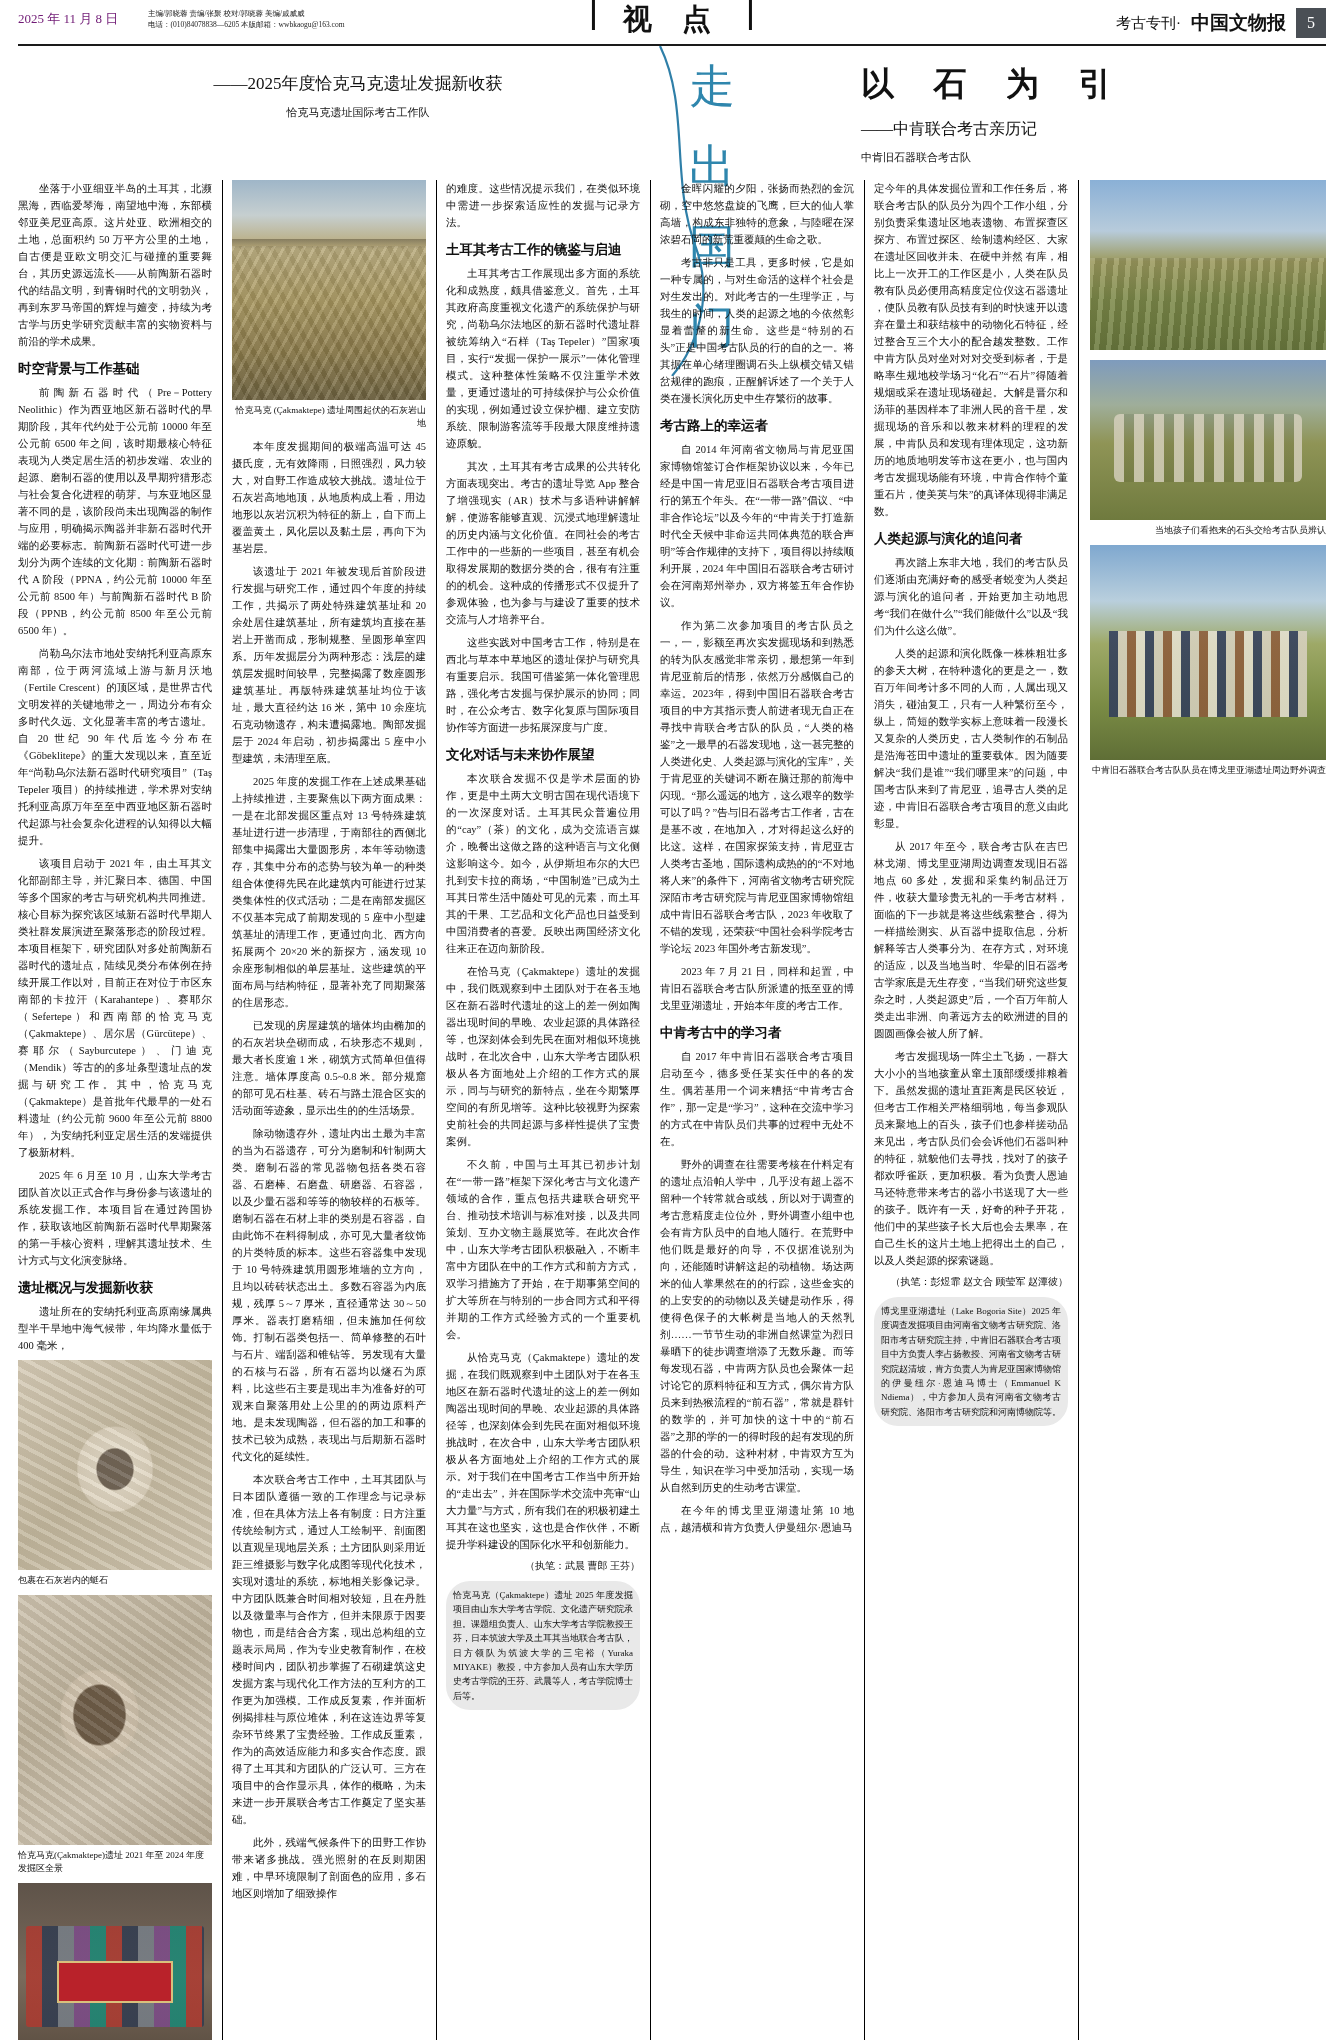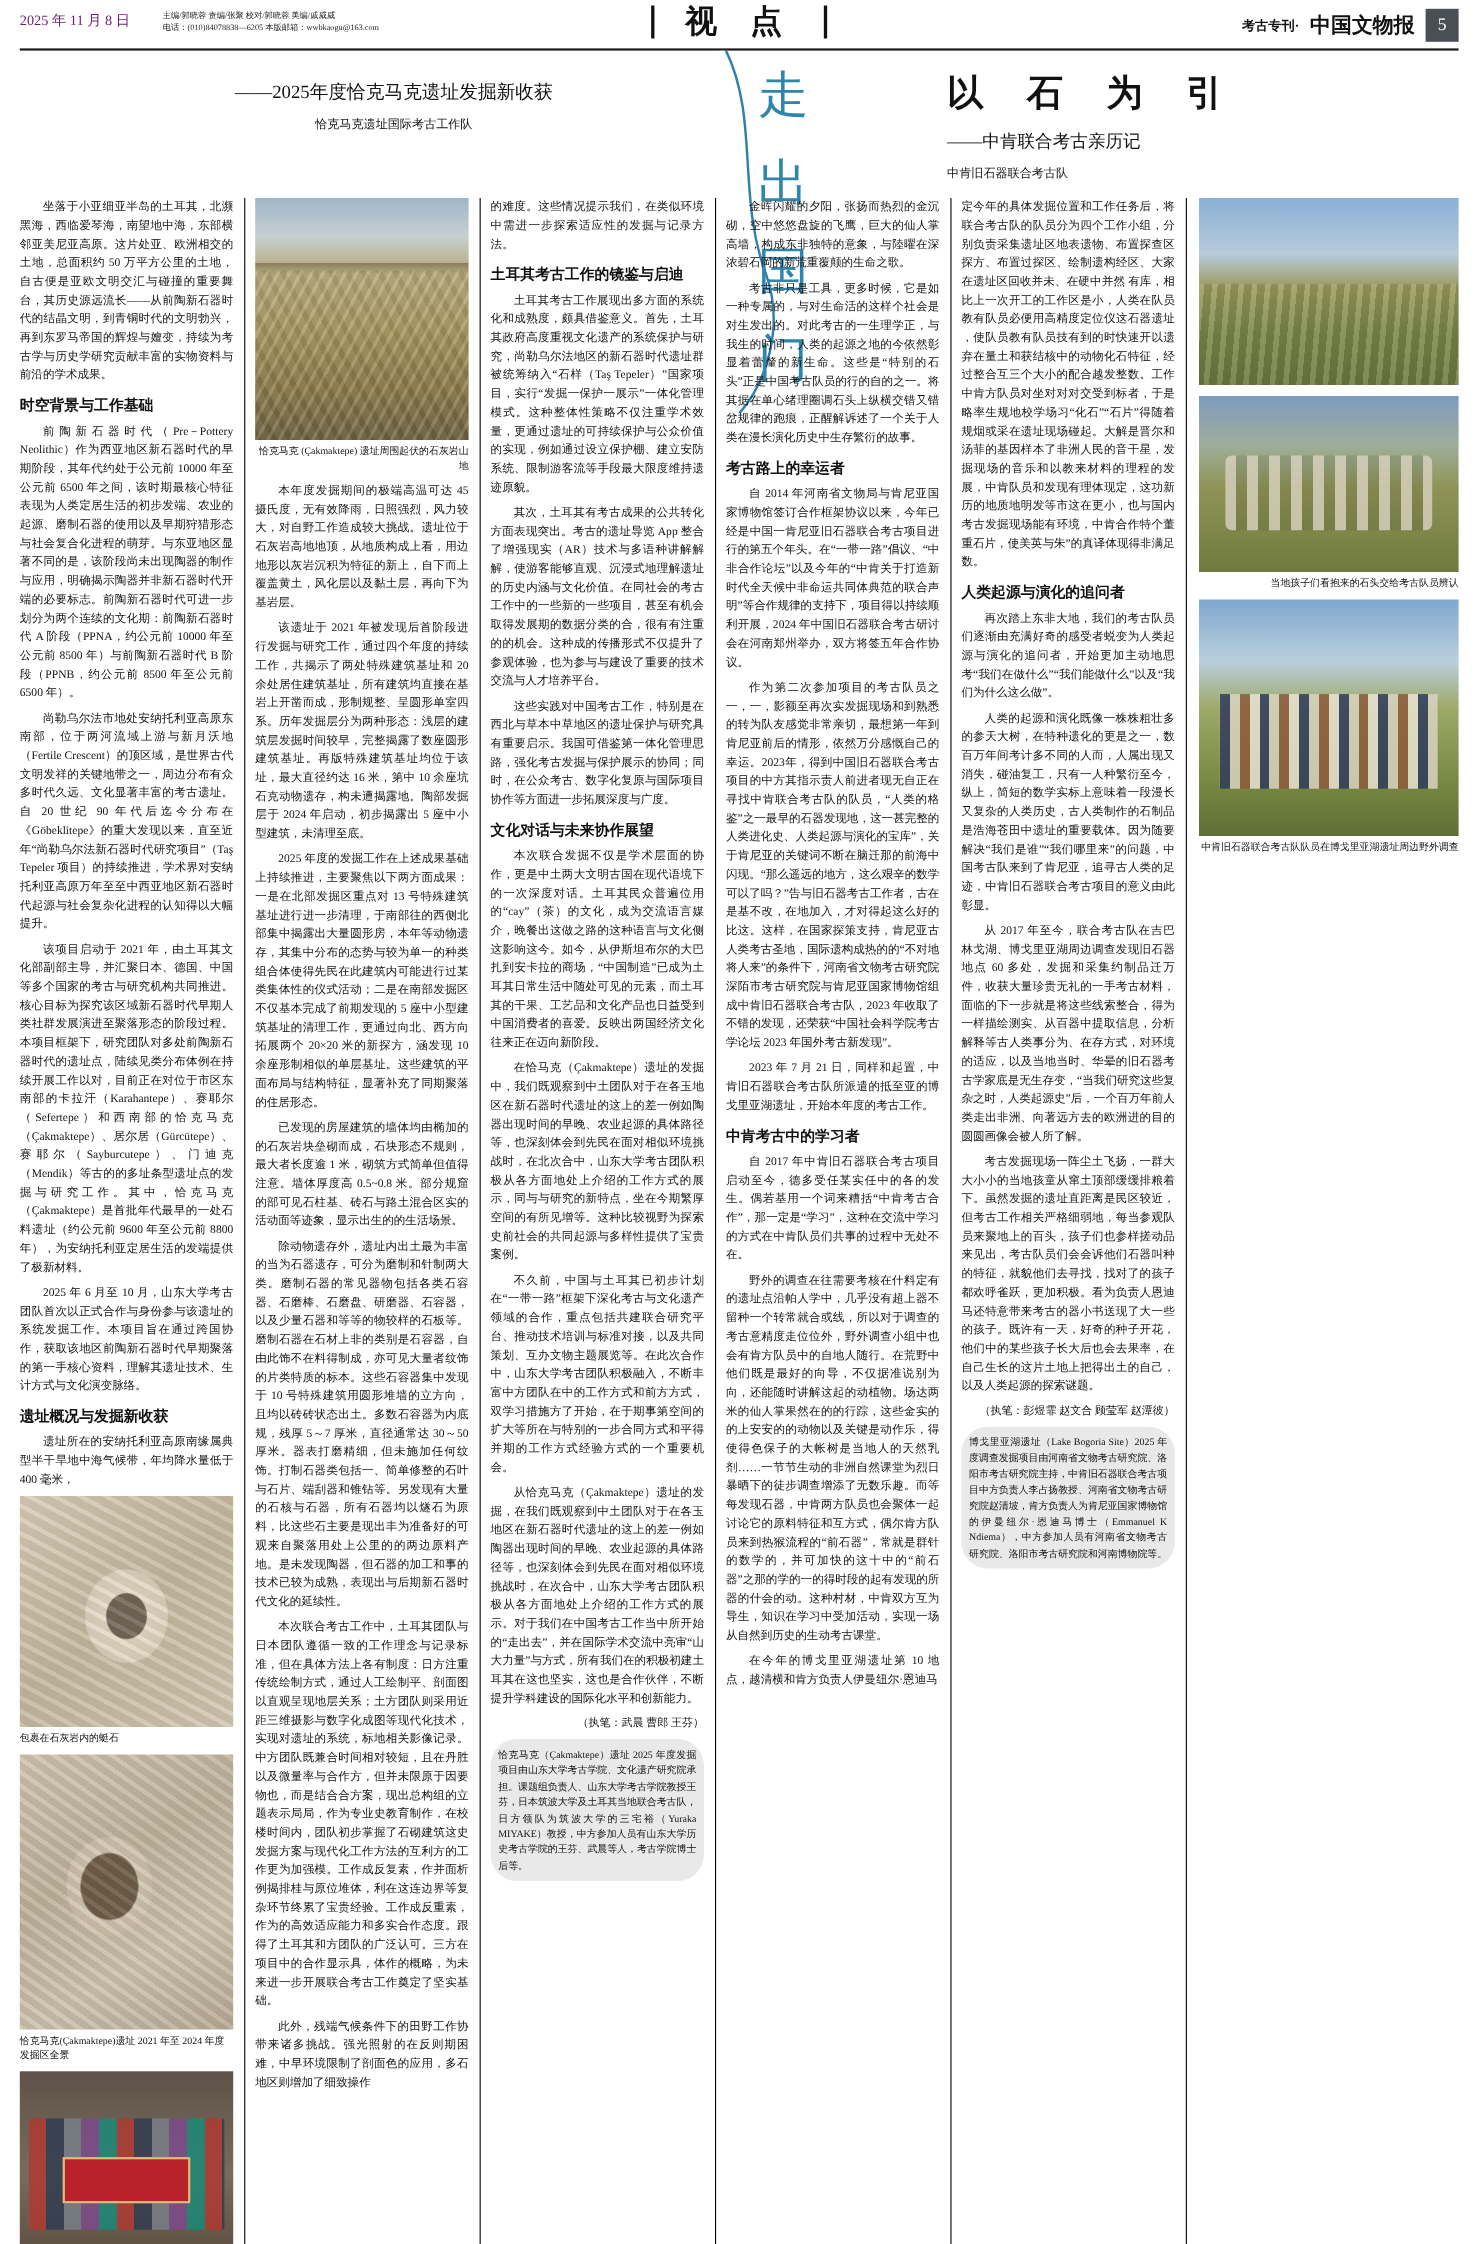--- a/index.html
+++ b/index.html
@@ -11,25 +11,25 @@
     color:#111;
     position:relative;
     overflow:hidden;
   }
   .page { width:1344px; height:2040px; position:relative; padding:0 18px; }
 
   
   .masthead { display:flex; align-items:flex-start; height:46px; padding-top:6px; border-bottom:2px solid #1a1a1a; position:relative; }
   .mh-date { font-size:13px; color:#701a75; white-space:nowrap; padding-top:4px; width:130px; }
   .mh-credits { font-size:7.5px; line-height:1.5; color:#222; padding-top:2px; width:300px; }
-  .mh-title { position:absolute; left:50%; transform:translateX(-50%); top:0px; display:flex; align-items:center; gap:28px; }
+  .mh-title { position:absolute; left:50%; transform:translateX(-50%); top:0px; display:flex; gap:28px; }
   .mh-title .bar { width:3px; height:30px; background:#111; }
   .mh-title .txt { font-size:29px; font-weight:bold; letter-spacing:10px; font-family:"DejaVu Serif", serif; }
   .mh-right { margin-left:auto; display:flex; align-items:center; gap:10px; padding-top:2px; }
-  .mh-right .label { font-size:12px; font-weight:bold; }
+  .mh-right .label { font-size:15px; font-weight:normal; }
   .mh-right .brand { font-size:19px; font-weight:bold; font-family:Liberation Mono, monospace; }
   .mh-pageno { width:30px; height:30px; background:#4a4f55; color:#fff; font-size:16px; display:flex; align-items:center; justify-content:center; }
 
   
   .head-wrap { position:relative; height:120px; margin-top:10px; }
   .head-left { position:absolute; left:40px; top:6px; width:600px; text-align:center; }
   .head-left h1 { margin:0; font-size:36px; font-weight:bold; letter-spacing:2px; font-family:"DejaVu Serif", serif; }
   .head-left .sub { font-size:17px; margin-top:10px; }
   .head-left .byline { font-size:11px; margin-top:10px; }
   .head-right { position:absolute; right:45px; top:6px; width:420px; text-align:left; }

